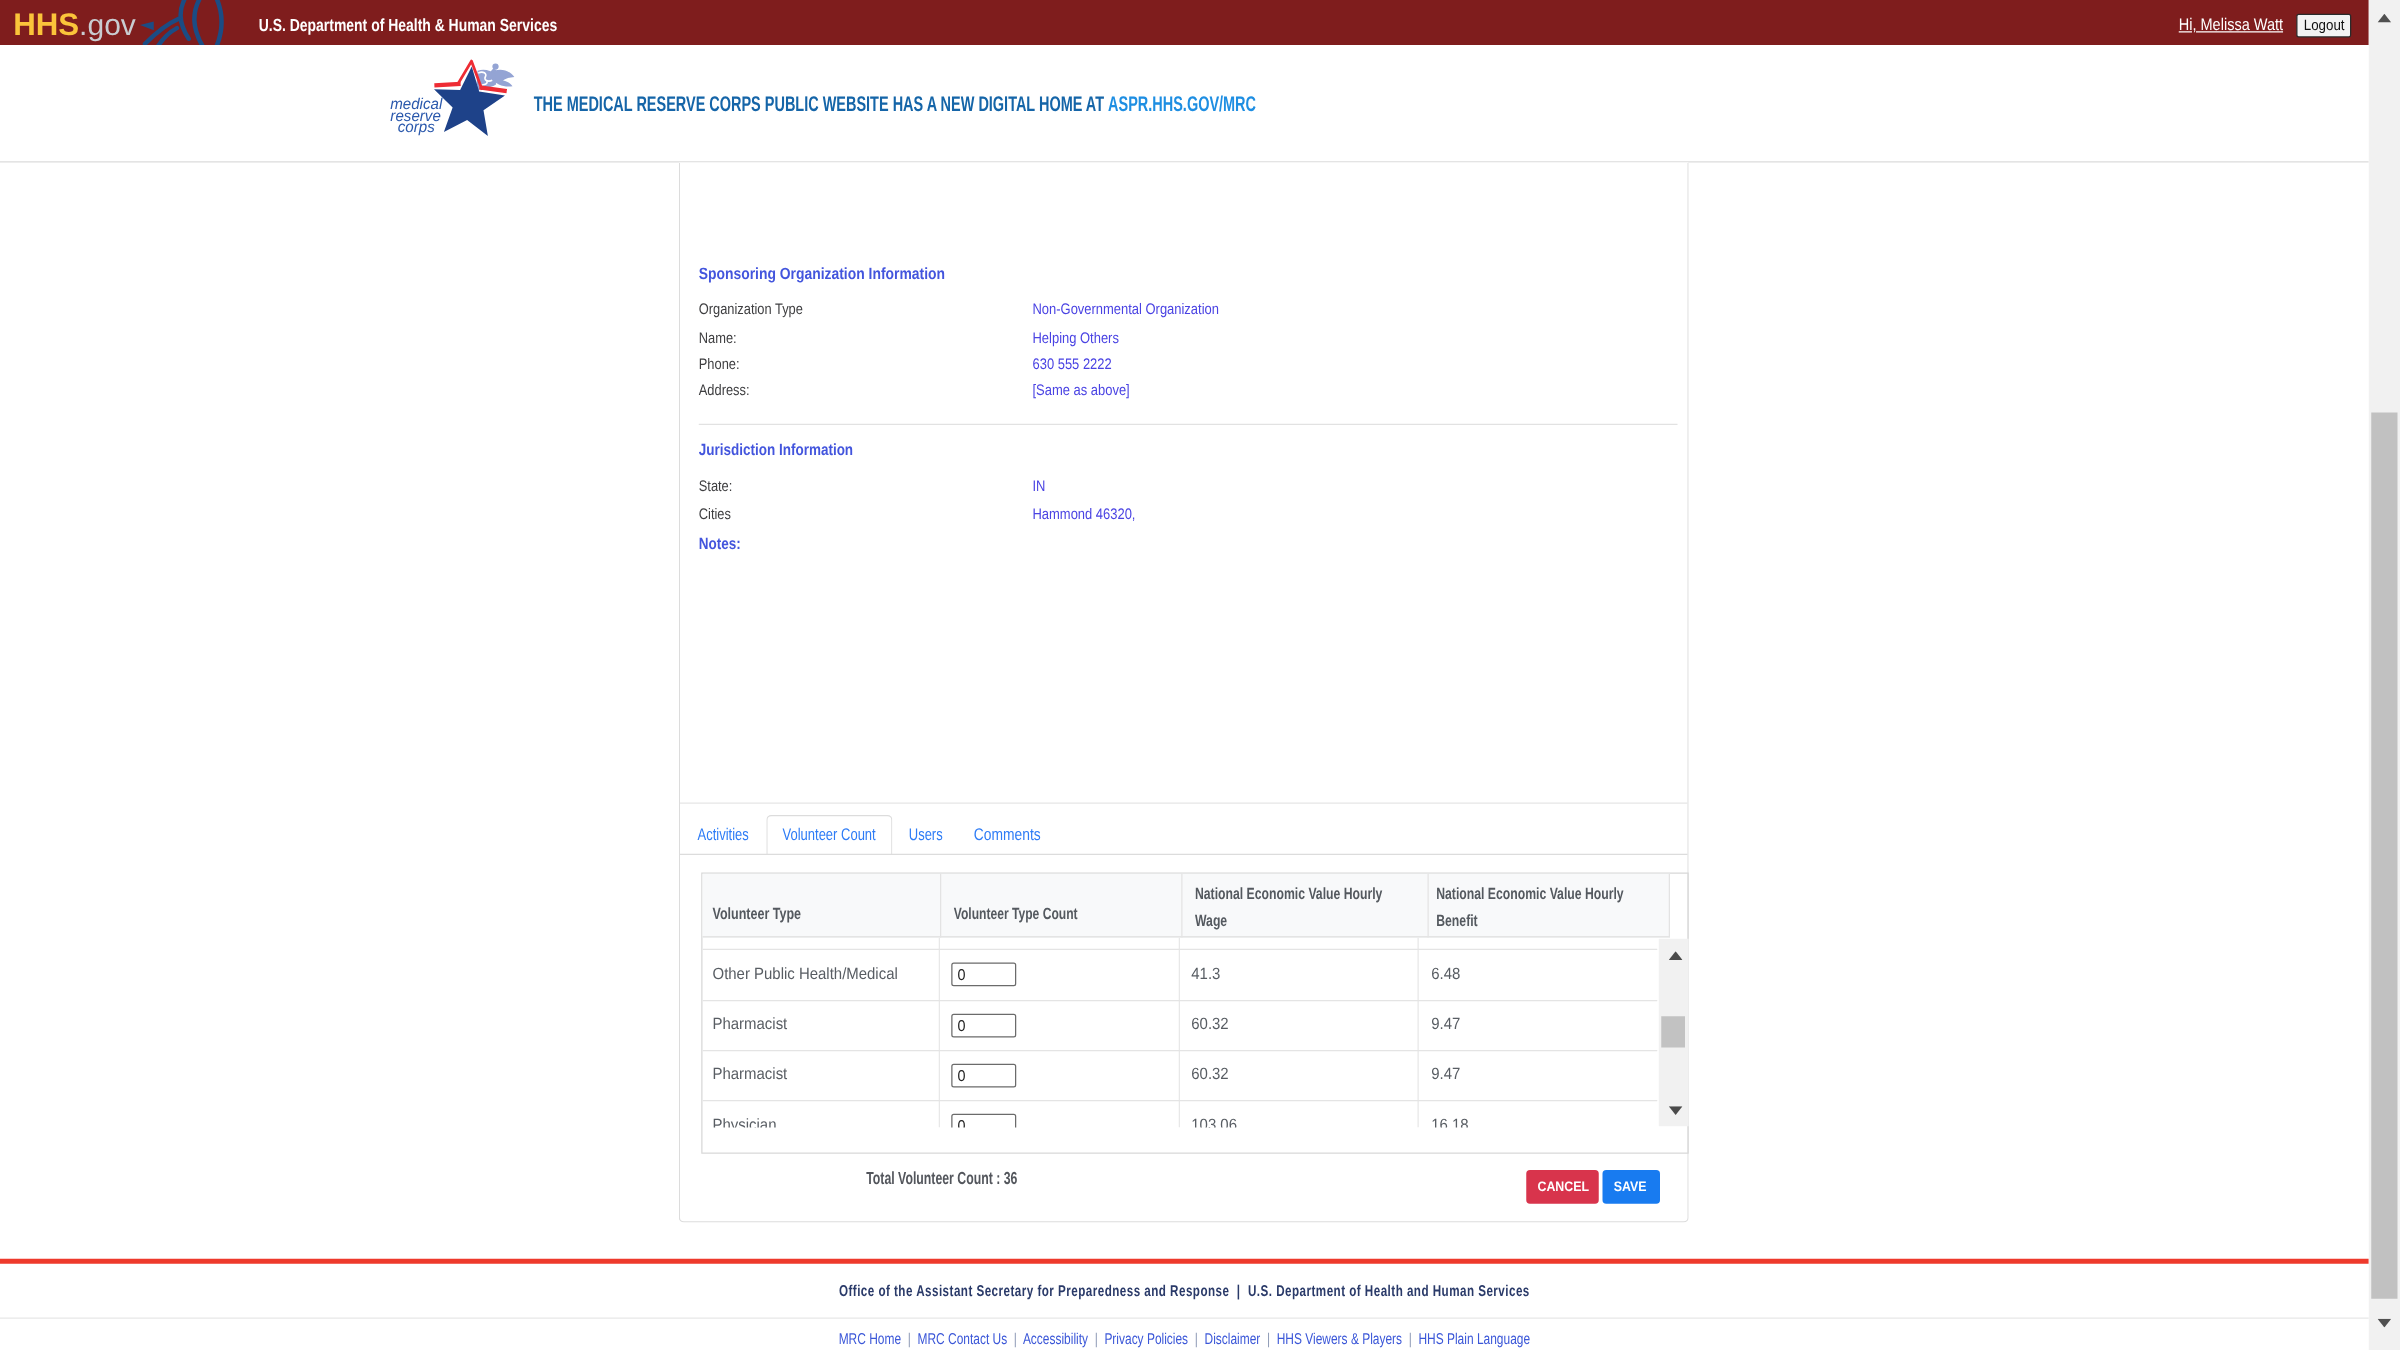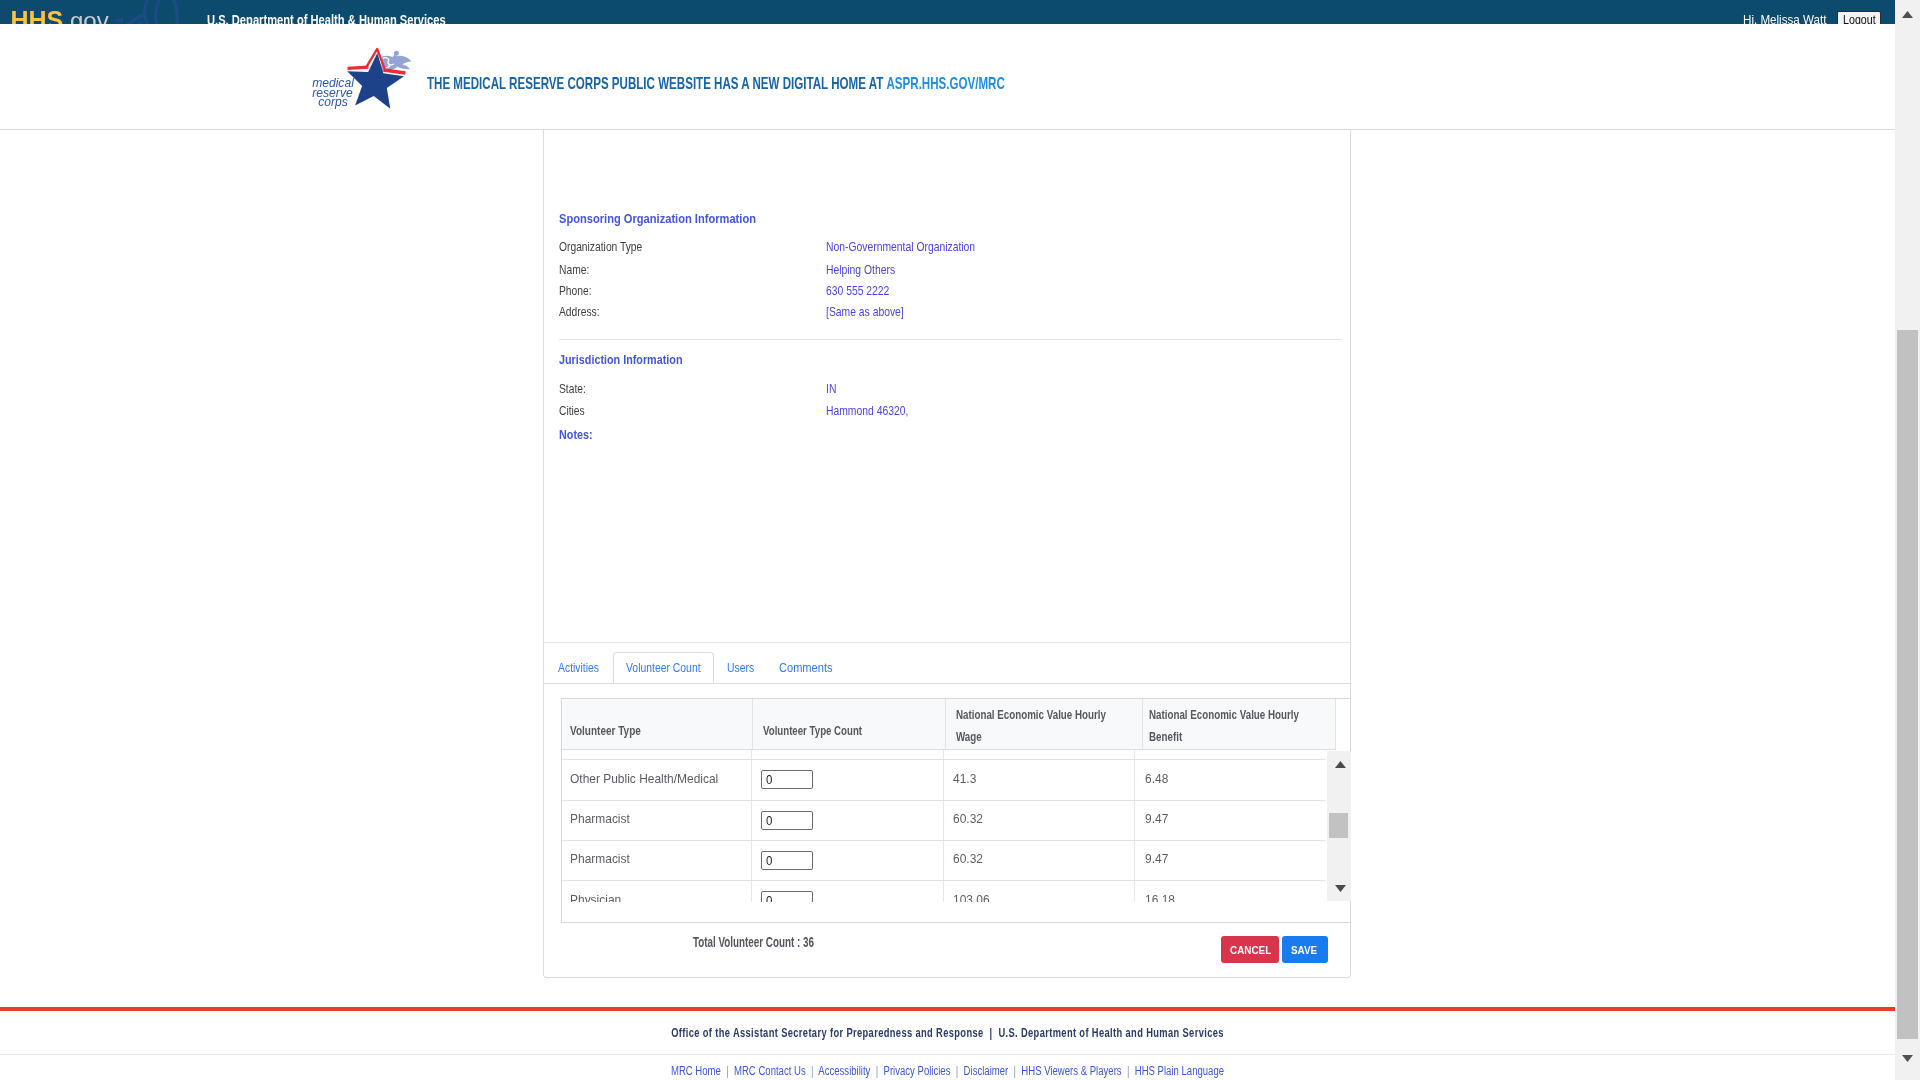--- a/index.html
+++ b/index.html
@@ -2,21 +2,21 @@
 <html><head>
 <meta charset="utf-8">
 <style>
 * { margin:0; padding:0; box-sizing:border-box; }
 html,body { width:1920px; height:1080px; overflow:hidden; background:#fff;
   font-family:"Liberation Sans",sans-serif; }
 .abs { position:absolute; }
 .tx { position:absolute; white-space:nowrap; transform-origin:0 50%; }
 
 
-#topbar { left:0; top:0; width:1895px; height:24px; background:#0c4a6e; overflow:hidden; }
+#topbar { left:0; top:0; width:1895px; height:36px; background:#7f1d1d; overflow:hidden; }
 #hhslogo { left:10.5px; top:7px; font-weight:bold; font-size:25px; line-height:26px; color:#fbc43a; }
 #hhslogo span { font-weight:normal; color:#c9ccd1; font-size:24px; }
 #depttext { left:207px; top:13px; line-height:15px; color:#fff; font-weight:bold; font-size:14px; transform:scaleX(0.797); }
 #melissa { left:1743px; top:13px; line-height:14px; color:#fff; font-size:13.5px; text-decoration:underline; transform:scaleX(0.86); }
 #logoutbtn { left:1837px; top:11px; width:44px; height:19px; background:#f3f3f3; border:1px solid #2b2b2b; border-radius:2px; }
 #logoutbtn .tx { left:5px; top:2px; font-size:12px; color:#111; line-height:13px; transform:scaleX(0.89); }
 
 
 #whead { left:0; top:40px; width:1895px; height:90px; background:#fff; border-bottom:1px solid #dcdcdc; }
 #banner1 { left:427px; top:36px; line-height:16px; font-weight:bold; font-size:17px; color:#1565a8; transform:scaleX(0.681); }

